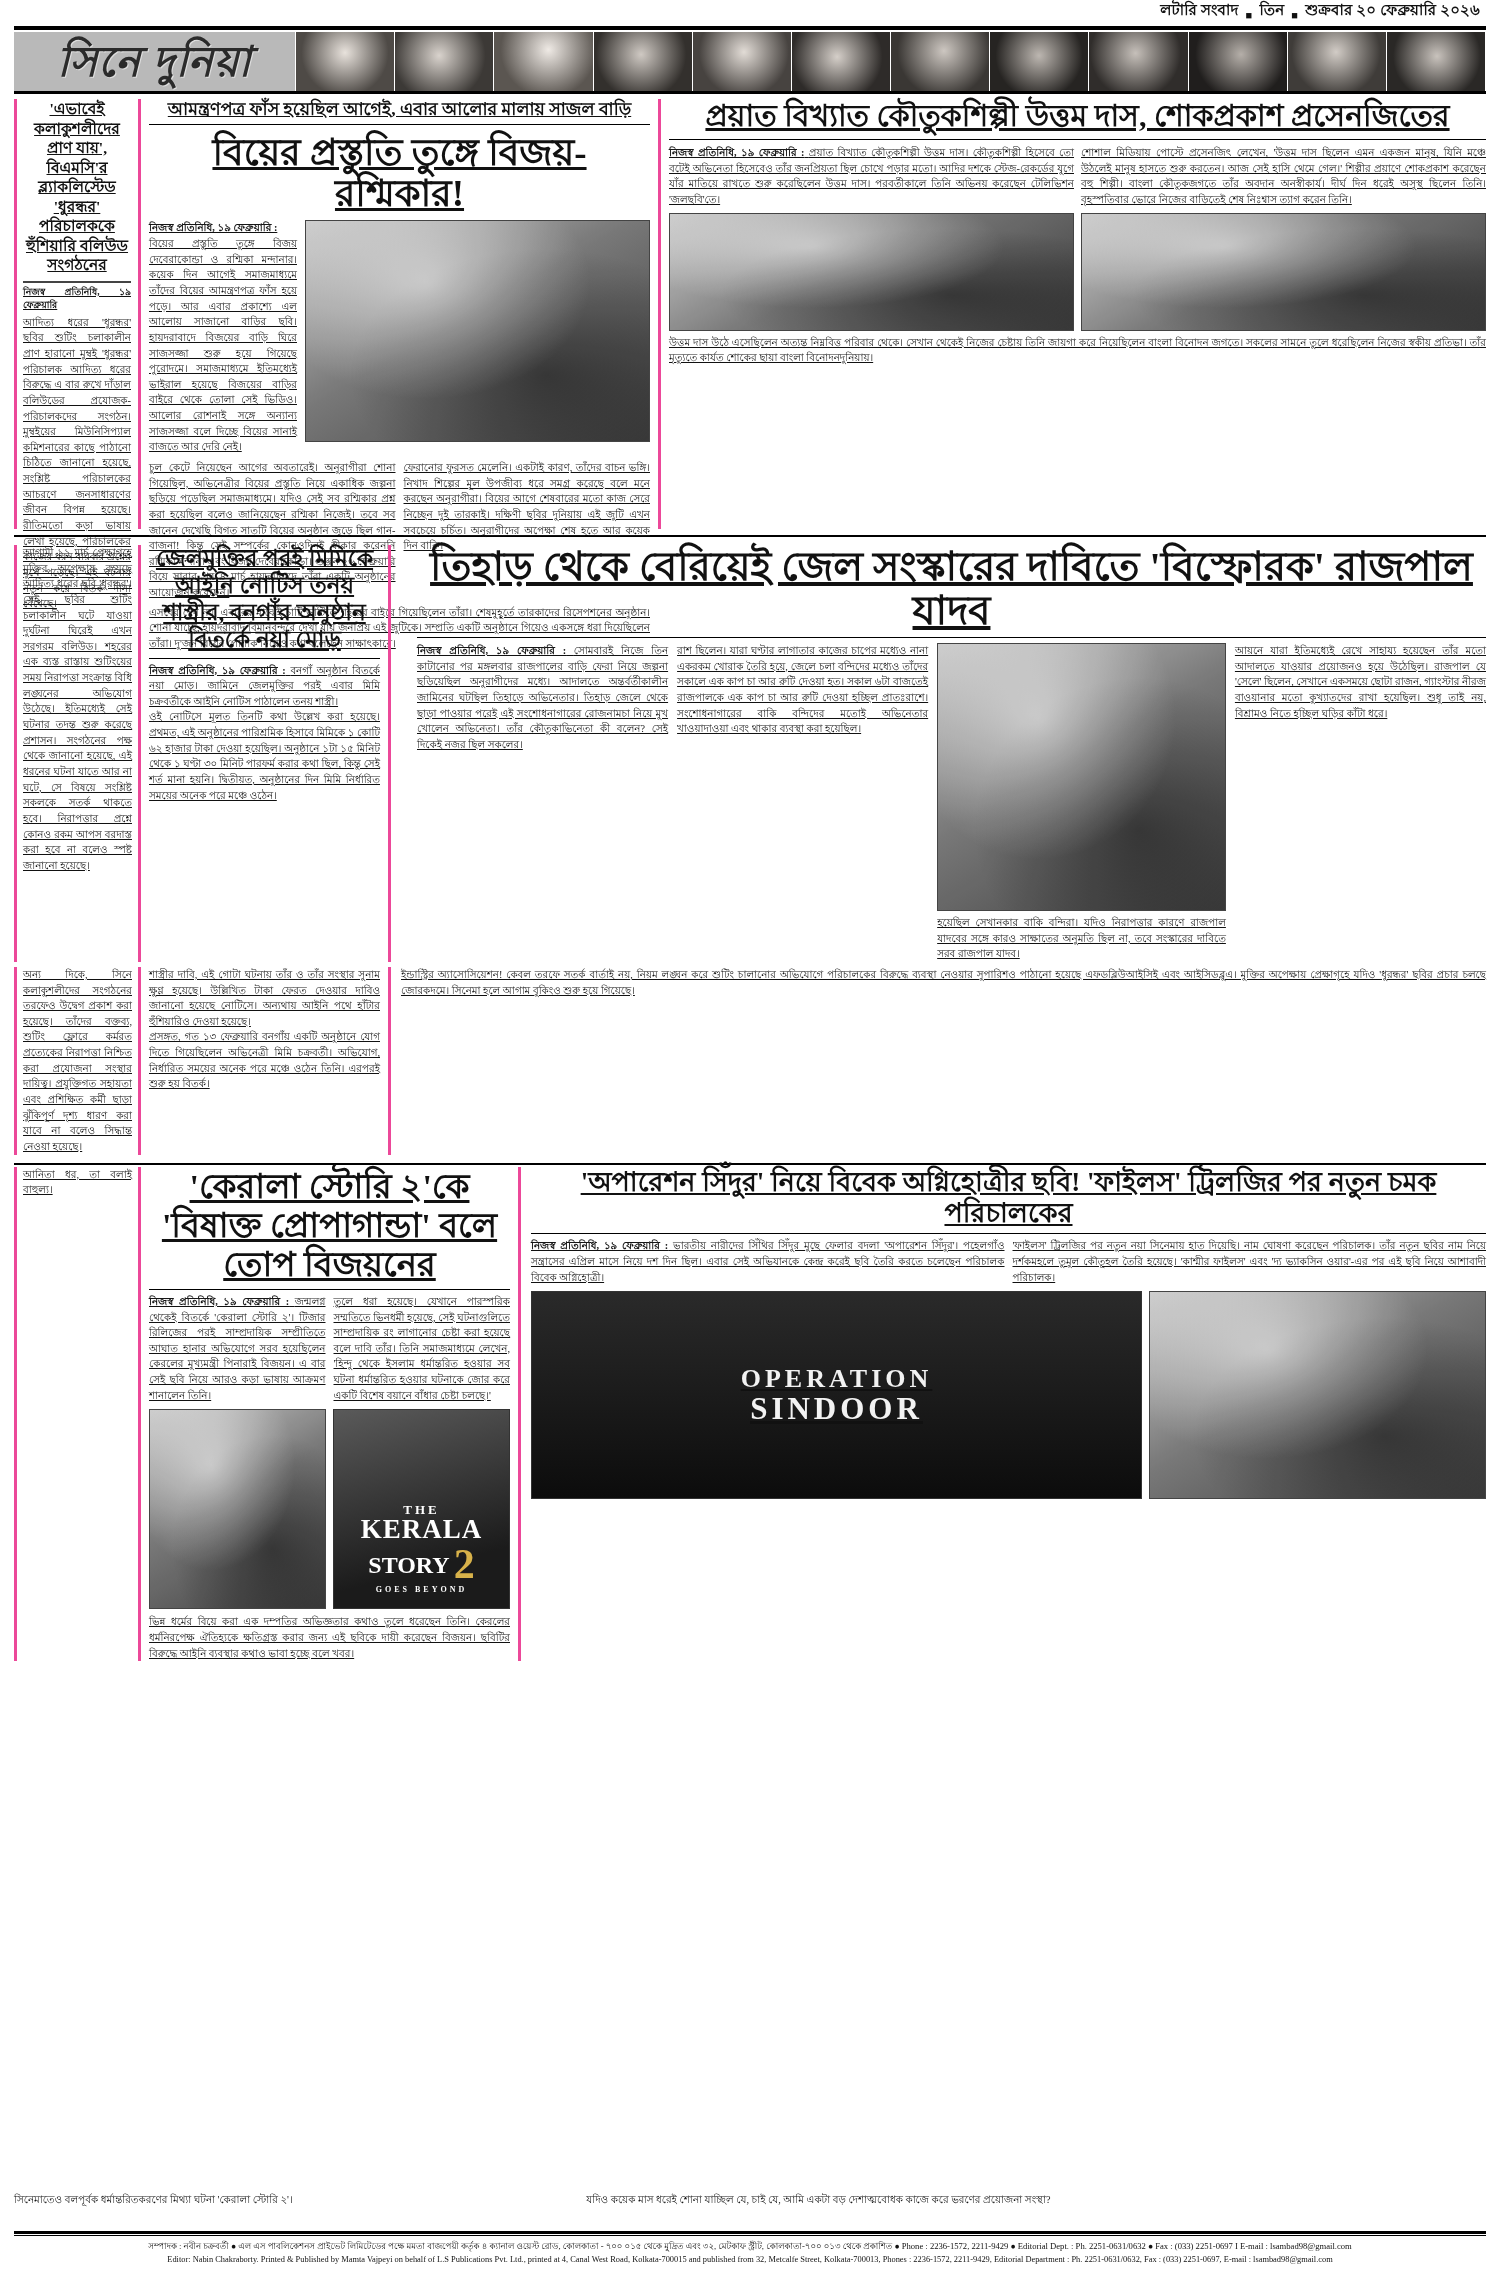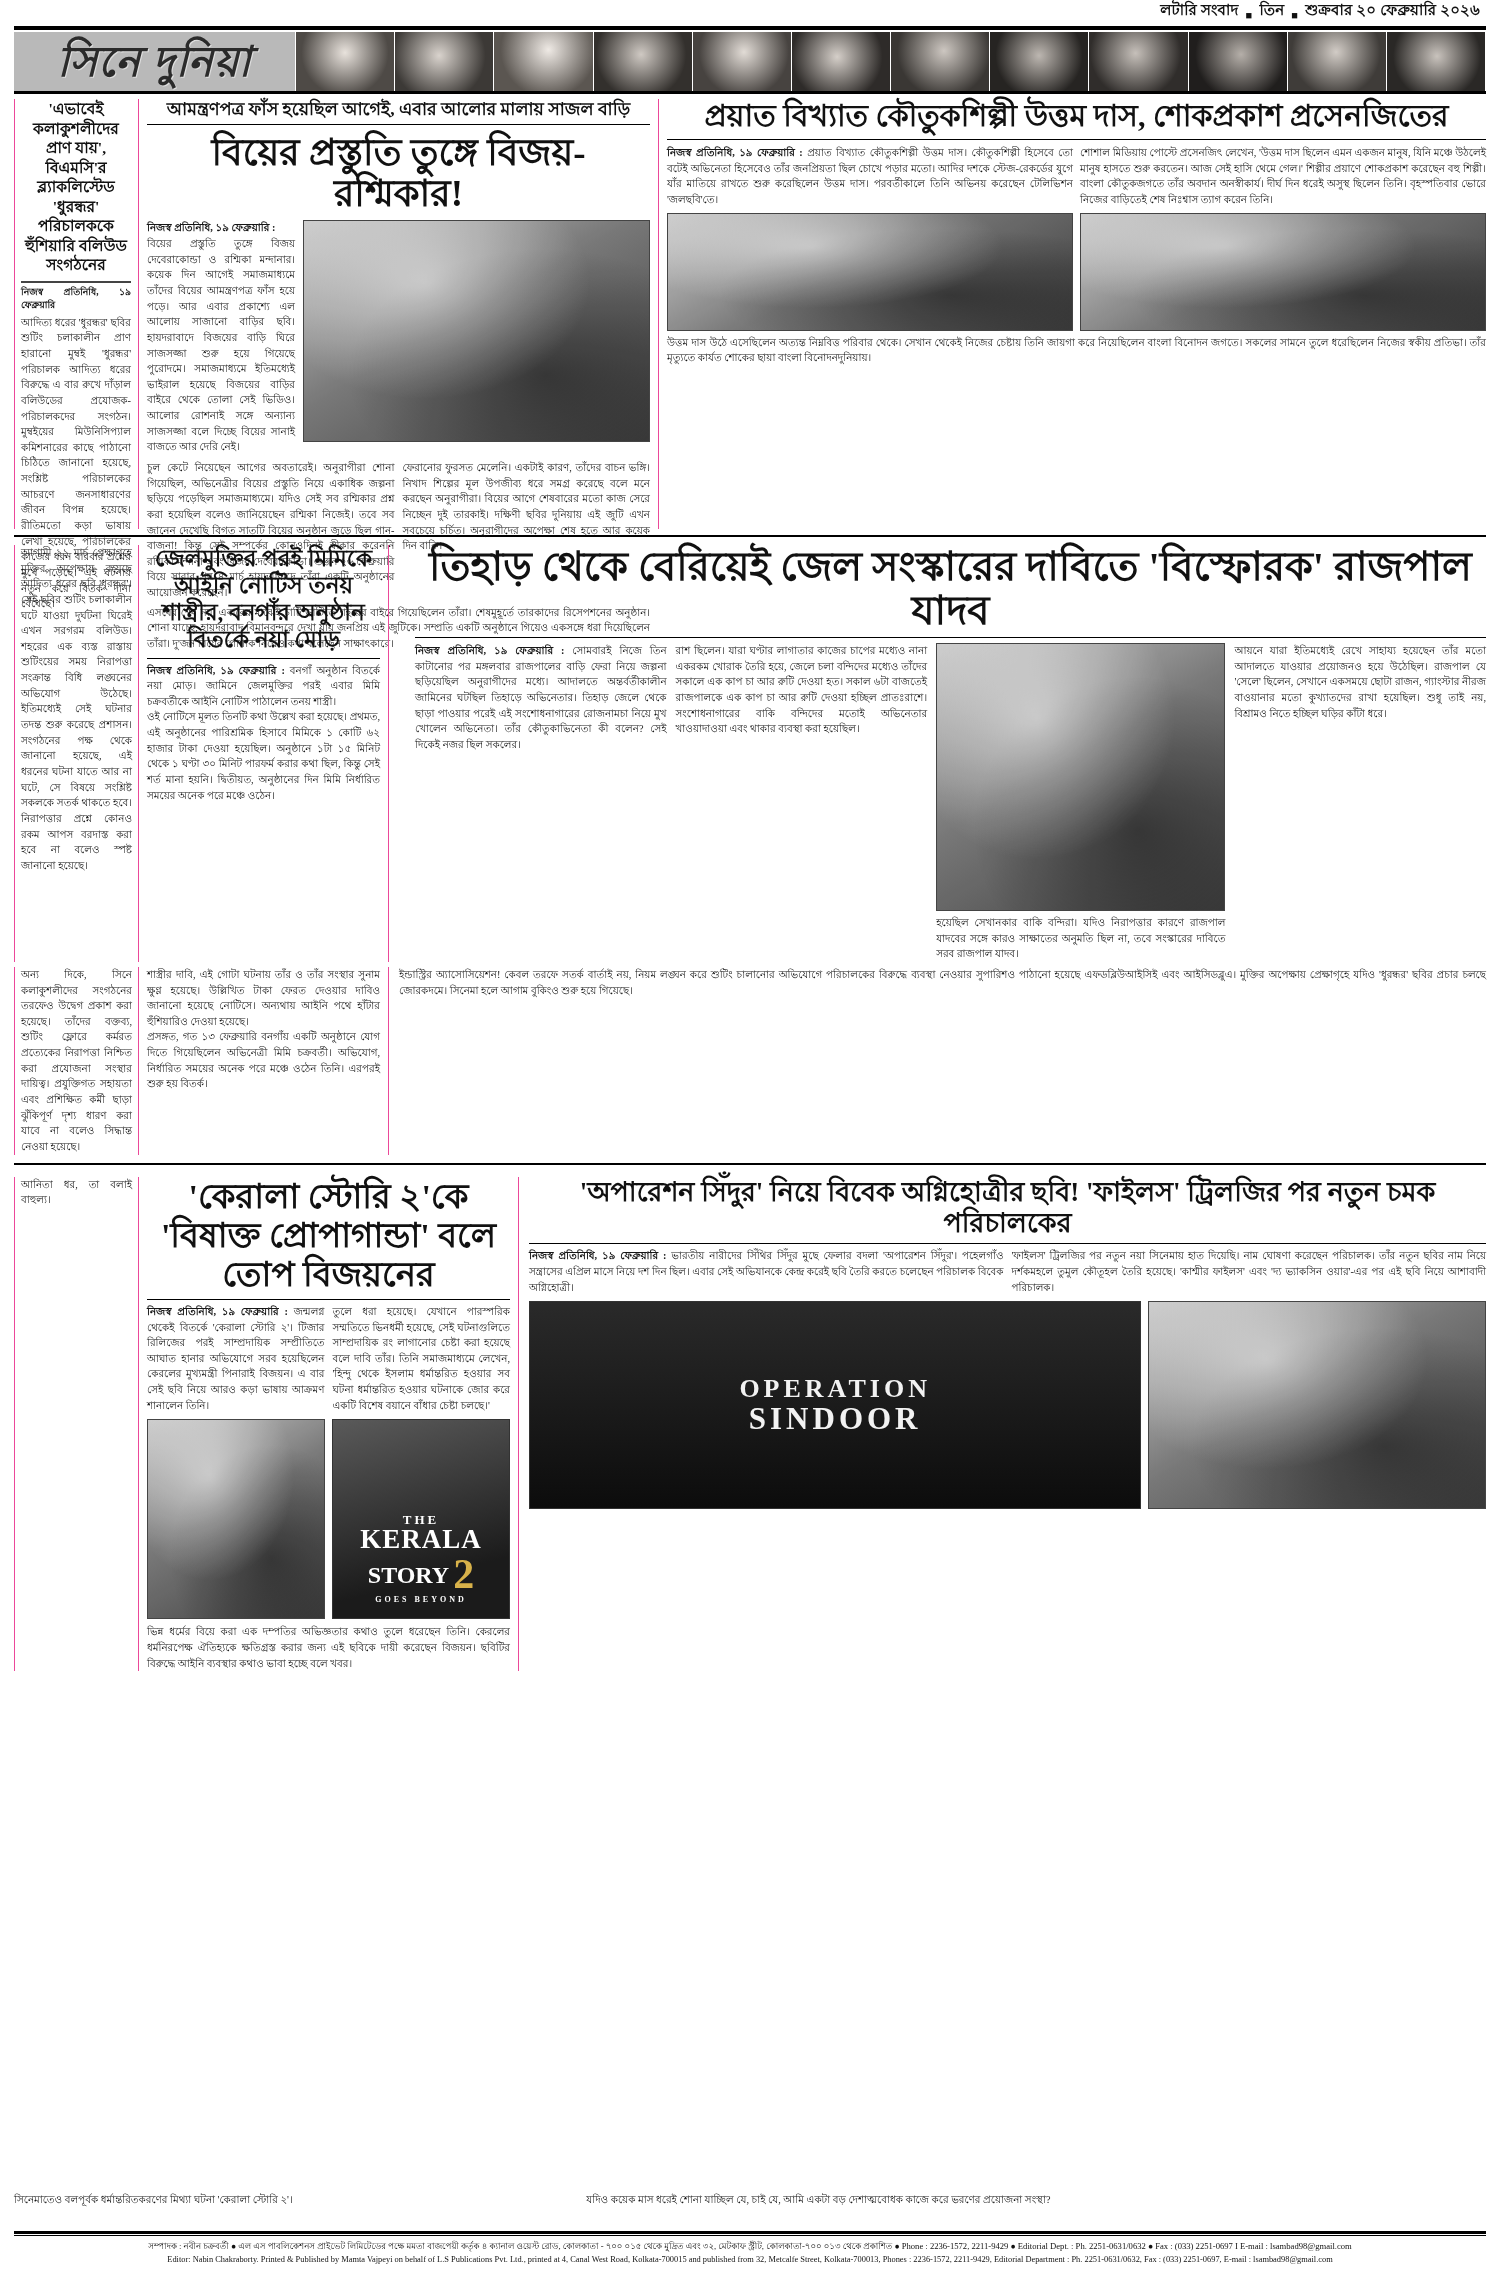--- a/index.html
+++ b/index.html
@@ -53,21 +53,21 @@
     content: ""; position: absolute; inset: 0;
     background:
       radial-gradient(ellipse at 35% 28%, rgba(255,255,255,.55), transparent 52%),
       radial-gradient(ellipse at 70% 70%, rgba(0,0,0,.45), transparent 58%),
       linear-gradient(150deg, #cfcfcf 0%, #777 45%, #3b3b3b 100%);
     opacity: .95;
   }
   .cap {
     font-size: 9.3px; line-height: 1.4; text-align: justify; padding-top: 3px;
   }
-  .vrule { border-left: 1px solid #ec4899; }
+  .vrule { border-left: 3px solid #ec4899; text-decoration: underline; }
   .hrule { border-top: 1px solid #000; }
   .hrule2 { border-top: 2px solid #000; }
   .col { display: flex; flex-direction: column; }
 
   
   .sec1 { display: flex; margin-top: 5px; height: 430px; }
   .s1-left { width: 124px; flex: none; padding-right: 7px; }
   .s1-mid { width: 520px; flex: none; padding: 0 8px; }
   .s1-right { flex: 1; padding-left: 8px; }
 
@@ -245,21 +245,21 @@
         <div class="body-col">প্রসঙ্গত, গত ১৩ ফেব্রুয়ারি বনগাঁয় একটি অনুষ্ঠানে যোগ দিতে গিয়েছিলেন অভিনেত্রী মিমি চক্রবর্তী। অভিযোগ, নির্ধারিত সময়ের অনেক পরে মঞ্চে ওঠেন তিনি। এরপরই শুরু হয় বিতর্ক।</div>
       </div>
       <div style="flex:1;padding-left:10px" class="vrule">
         <div class="body-col">ইন্ডাস্ট্রির অ্যাসোসিয়েশন! কেবল তরফে সতর্ক বার্তাই নয়, নিয়ম লঙ্ঘন করে শুটিং চালানোর অভিযোগে পরিচালকের বিরুদ্ধে ব্যবস্থা নেওয়ার সুপারিশও পাঠানো হয়েছে এফডব্লিউআইসিই এবং আইসিডব্লুএ। মুক্তির অপেক্ষায় প্রেক্ষাগৃহে যদিও 'ধুরন্ধর' ছবির প্রচার চলছে জোরকদমে। সিনেমা হলে আগাম বুকিংও শুরু হয়ে গিয়েছে।</div>
       </div>
     </div>
   </div>
 
   <div class="hrule2" style="margin:8px 0 0"></div>
 
-  <div style="display:flex;margin-top:12px;">
+  <div style="display:flex;margin-top:2px;">
     <div style="width:124px;flex:none;padding:0 6px" class="vrule">
       <div class="body-col">আনিতা ধর, তা বলাই বাহুল্য।</div>
     </div>
 
     <div style="width:380px;flex:none;padding:0 8px" class="vrule">
       <div class="s3-a-title">'কেরালা স্টোরি ২'কে 'বিষাক্ত প্রোপাগান্ডা' বলে তোপ বিজয়নের</div>
       <div class="hrule" style="margin:4px 0"></div>
       <div style="display:flex;gap:8px">
         <div class="body-col" style="flex:1">
           <span class="byline">নিজস্ব প্রতিনিধি, ১৯ ফেব্রুয়ারি :</span>

